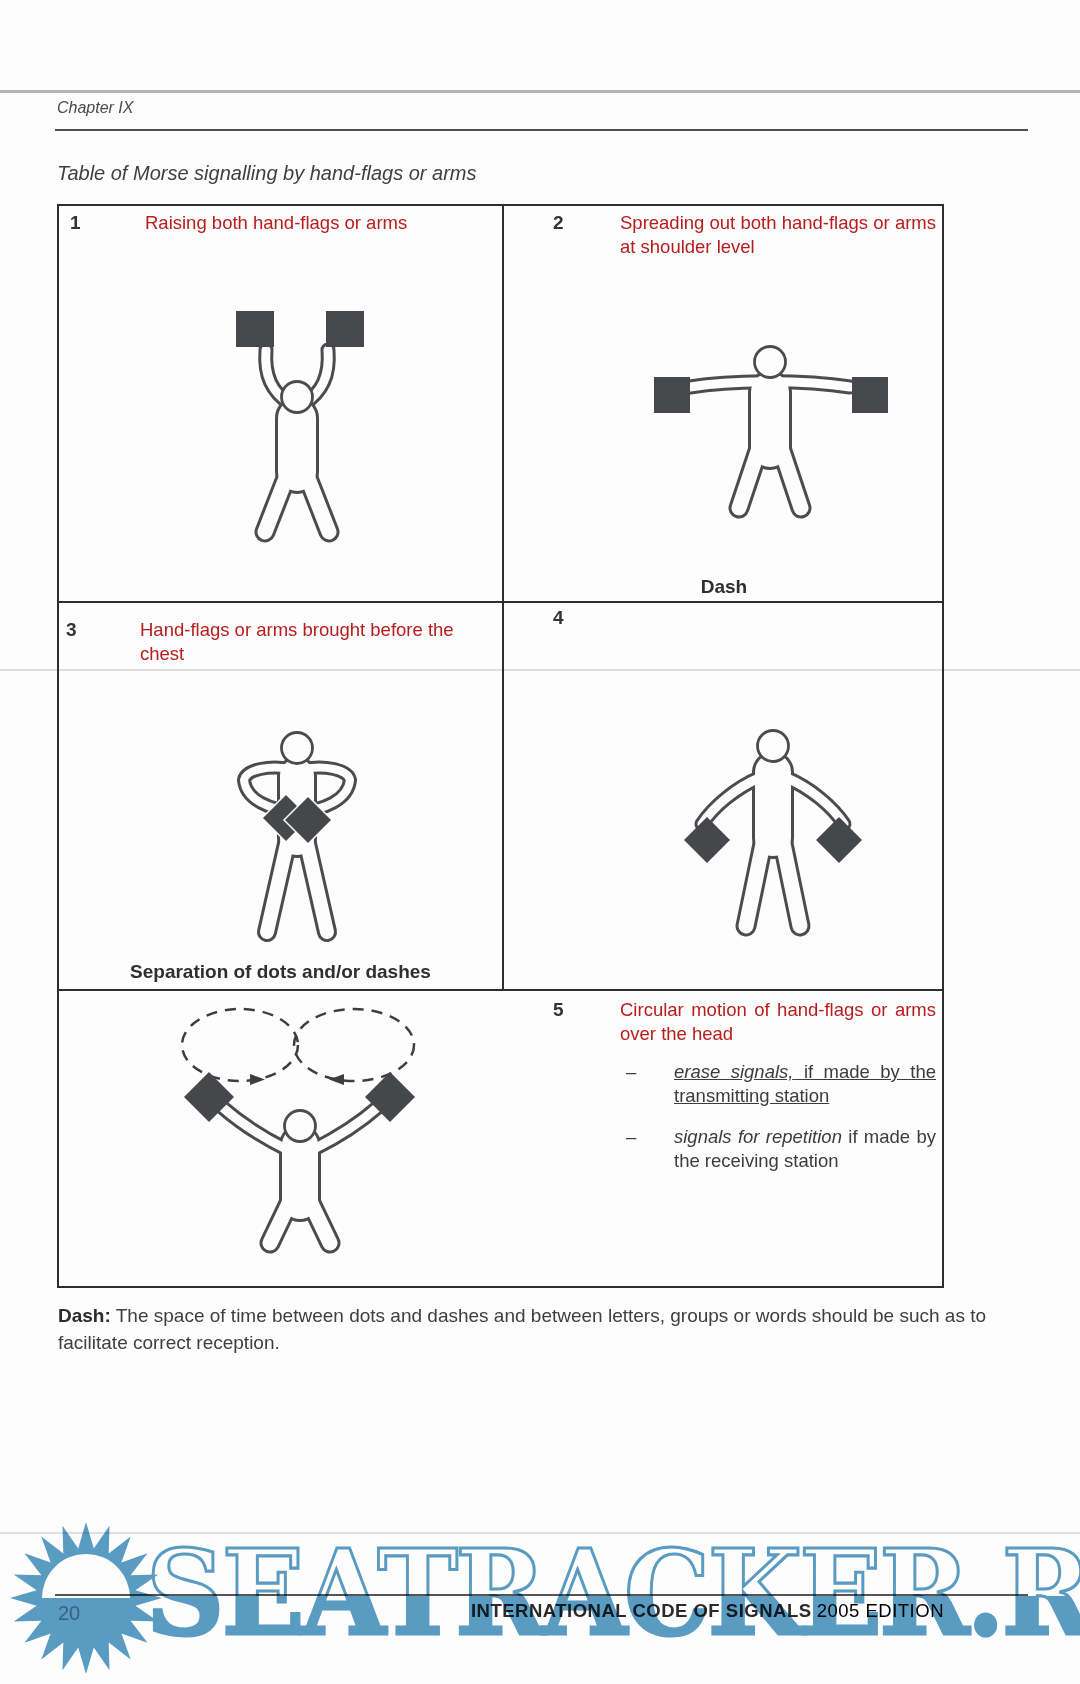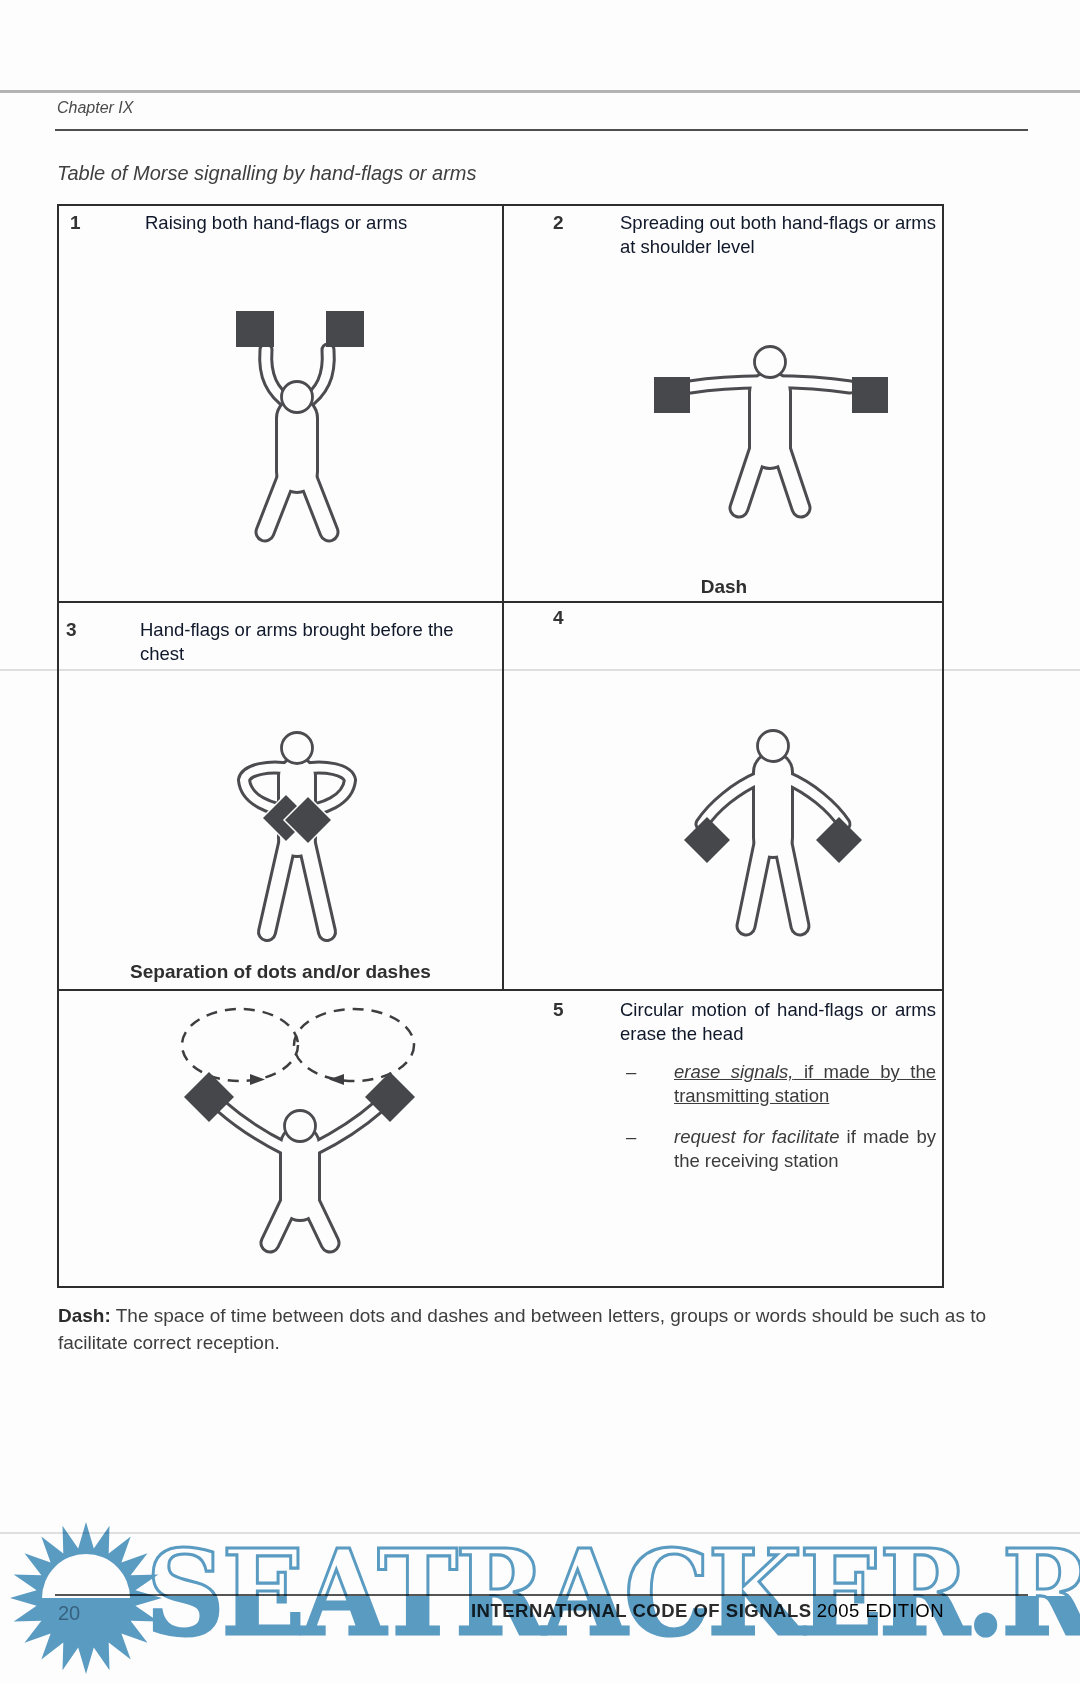--- a/index.html
+++ b/index.html
@@ -12,21 +12,21 @@
   
   .chapter{left:57px;top:99px;font-style:italic;font-size:16px;color:#4a4a4a;}
   .rule{position:absolute;background:#4e4e4e;height:2px;}
   .doc-title{left:57px;top:162px;width:887px;text-align:left;font-style:italic;font-size:20px;color:#3f3f3f;}
   
   .tbl{left:57px;top:204px;width:887px;height:1084px;border:2px solid #2e2e2e;box-sizing:border-box;}
   .vline{left:502px;top:204px;width:2px;height:786px;background:#2e2e2e;}
   .hline{height:2px;background:#2e2e2e;left:57px;width:887px;}
   
   .num{font-weight:bold;font-size:19px;color:#333;}
-  .desc{font-size:18.5px;line-height:1.28;color:#0f172a;}
+  .desc{font-size:18.5px;line-height:1.28;color:#b91c1c;}
   .just{text-align:justify;}
   .cell-label{font-weight:bold;font-size:19px;color:#2f2f2f;text-align:center;}
   .bullet-dash{font-size:18.5px;color:#3c3c3c;}
   .bullet-text{font-size:18.5px;line-height:1.3;color:#3c3c3c;text-align:justify;}
   .it{font-style:italic;}
   
   .note{left:58px;top:1303px;width:950px;font-size:19px;line-height:1.42;color:#3e3e3e;}
   .note b{color:#2b2b2b;}
   
   .pagenum{left:58px;top:1602px;font-size:20px;color:#9aa2a8;}
@@ -67,30 +67,30 @@
   <div class="abs cell-label" style="left:504px;top:576px;width:440px;">Dash</div>
   <div class="abs desc just" style="left:620px;top:211px;width:316px;">Spreading out both hand-flags or arms at shoulder level</div>
 
   <div class="abs num" style="left:66px;top:619px;">3</div>
   <div class="abs desc" style="left:140px;top:618px;width:360px;">Hand-flags or arms brought before the chest</div>
   <div class="abs cell-label" style="left:59px;top:961px;width:443px;">Separation of dots and/or dashes</div>
 
   <div class="abs num" style="left:553px;top:607px;">4</div>
 
   <div class="abs num" style="left:553px;top:999px;">5</div>
-  <div class="abs desc just" style="left:620px;top:998px;width:316px;">Circular motion of hand-flags or arms erase the head</div>
+  <div class="abs desc just" style="left:620px;top:998px;width:316px;">Circular motion of hand-flags or arms over the head</div>
 
   <div class="abs bullet-dash" style="left:626px;top:1061px;">–</div>
   <div class="abs bullet-text" style="left:674px;top:1060px;width:262px;text-decoration:underline;">
     <span class="it">erase signals,</span><span> if made by the transmitting station</span>
   </div>
 
   <div class="abs bullet-dash" style="left:626px;top:1126px;">–</div>
   <div class="abs bullet-text" style="left:674px;top:1125px;width:262px;">
-    <span class="it">request for facilitate</span><span> if made by the receiving station</span>
+    <span class="it">signals for repetition</span><span> if made by the receiving station</span>
   </div>
 
   <svg class="abs" style="left:210px;top:280px;" width="180" height="270" viewBox="0 0 180 270">
     <g stroke="#4c4c50" fill="none" stroke-linecap="round">
       <path d="M87,138 L87,192" stroke-width="44"></path>
       <path d="M56,70 C54,96 62,112 80,124" stroke-width="15"></path>
       <path d="M118,70 C120,96 112,112 94,124" stroke-width="15"></path>
       <path d="M80,188 L55,252" stroke-width="21"></path>
       <path d="M94,188 L119,252" stroke-width="21"></path>
     </g>

